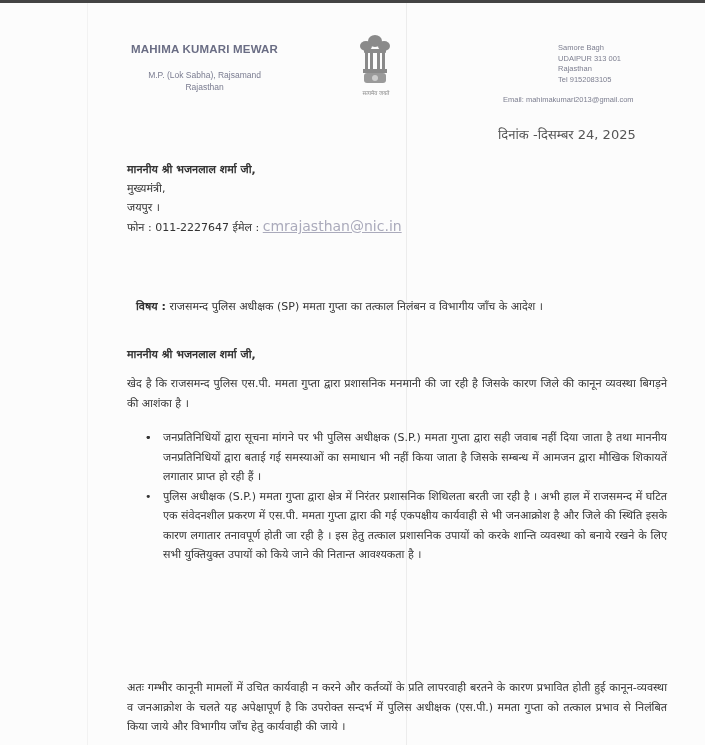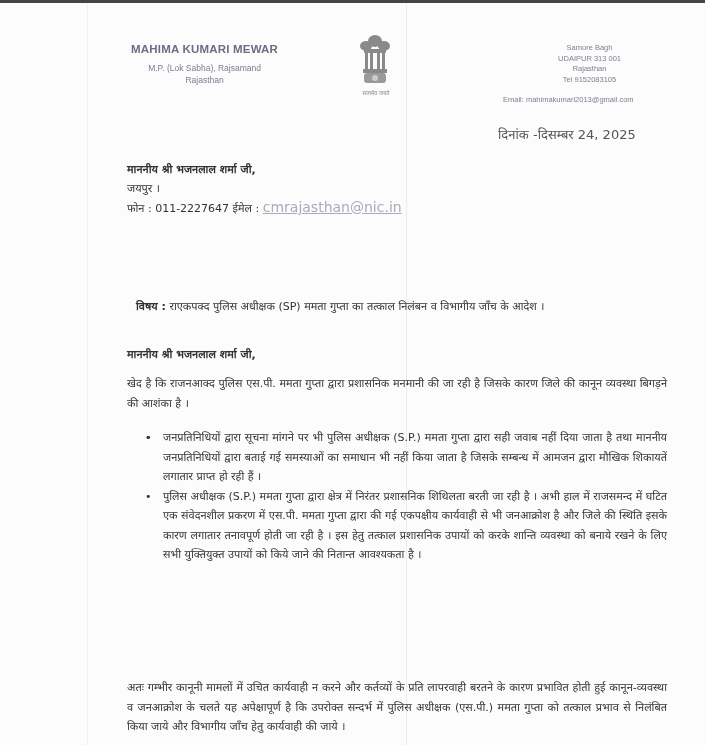--- a/index.html
+++ b/index.html
@@ -9,24 +9,24 @@
     font-family: "DejaVu Sans", sans-serif;
     color: #2a2a2a;
     position: relative;
   }
   .top-edge { position: absolute; left: 0; top: 0; width: 705px; height: 3px; background: #444; }
   .page { position: absolute; left: 0; top: 3px; width: 705px; height: 742px; background: #fcfcfc; }
   .fold-v { position: absolute; left: 406px; top: 0; width: 1px; height: 742px; background: #ececec; }
   .fold-v2 { position: absolute; left: 87px; top: 0; width: 1px; height: 742px; background: #f2f2f2; }
   .lh-left { position: absolute; left: 131px; top: 40px; text-align: left; }
   .lh-name { font-family: "Liberation Sans", sans-serif; font-size: 11.5px; font-weight: bold; color: #6a6d84; letter-spacing: 0.2px; }
-  .lh-sub { font-family: "Liberation Sans", sans-serif; font-size: 8.5px; color: #7a7c90; margin-top: 8px; text-align: center; }
+  .lh-sub { font-family: "Liberation Sans", sans-serif; font-size: 8.5px; color: #7a7c90; margin-top: 15px; text-align: center; }
   .emblem { position: absolute; left: 355px; top: 30px; width: 40px; height: 62px; }
   .emblem-caption { position: absolute; left: 348px; top: 86px; width: 56px; text-align: center; font-size: 5.5px; color: #888; }
-  .lh-right { position: absolute; right: 84px; top: 40px; text-align: center; font-family: "Liberation Sans", sans-serif; font-size: 7.5px; color: #7d7f90; line-height: 10.5px; }
+  .lh-right { position: absolute; right: 84px; top: 40px; text-align: left; font-family: "Liberation Sans", sans-serif; font-size: 7.5px; color: #7d7f90; line-height: 10.5px; }
   .lh-email { position: absolute; left: 455px; top: 92px; font-family: "Liberation Sans", sans-serif; font-size: 7.5px; color: #7d7f90; padding-left: 48px; }
   .date { position: absolute; left: 498px; top: 122px; font-size: 13px; color: #555; }
   .addr { position: absolute; left: 127px; top: 157px; font-size: 11px; line-height: 19px; color: #333; }
   .addr .bold { font-weight: bold; }
   .addr .email-link { color: #aab; text-decoration: underline; font-size: 14px; }
   .subject { position: absolute; left: 136px; top: 295px; font-size: 11px; color: #333; white-space: nowrap; }
   .subject .lbl { font-weight: bold; }
   .salutation { position: absolute; left: 127px; top: 343px; font-size: 11px; font-weight: bold; color: #333; }
   .para { position: absolute; left: 127px; width: 540px; font-size: 11px; line-height: 19.5px; color: #333; text-align: justify; }
   .p1 { top: 371px; }
@@ -71,35 +71,36 @@
     <div>UDAIPUR 313 001</div>
     <div>Rajasthan</div>
     <div>Tel 9152083105</div>
   </div>
   <div class="lh-email">Email: mahimakumari2013@gmail.com</div>
 
   <div class="date">दिनांक -दिसम्बर 24, 2025</div>
 
   <div class="addr">
     <div class="bold">माननीय श्री भजनलाल शर्मा जी,</div>
+    <div>मुख्यमंत्री,</div>
     <div>जयपुर ।</div>
     <div>
       <span>फोन : 011-2227647 ईमेल :</span>
       <span class="email-link">cmrajasthan@nic.in</span>
     </div>
   </div>
 
   <div class="subject">
     <span class="lbl">विषय :</span>
-    <span>राएकपक्द पुलिस अधीक्षक (SP) ममता गुप्ता का तत्काल निलंबन व विभागीय जाँच के आदेश ।</span>
+    <span>राजसमन्द पुलिस अधीक्षक (SP) ममता गुप्ता का तत्काल निलंबन व विभागीय जाँच के आदेश ।</span>
   </div>
 
   <div class="salutation">माननीय श्री भजनलाल शर्मा जी,</div>
 
-  <div class="para p1">खेद है कि राजनआक्द पुलिस एस.पी. ममता गुप्ता द्वारा प्रशासनिक मनमानी की जा रही है जिसके कारण जिले की कानून व्यवस्था बिगड़ने की आशंका है ।</div>
+  <div class="para p1">खेद है कि राजसमन्द पुलिस एस.पी. ममता गुप्ता द्वारा प्रशासनिक मनमानी की जा रही है जिसके कारण जिले की कानून व्यवस्था बिगड़ने की आशंका है ।</div>
 
   <ul class="bullets">
     <li>
       <span class="dot">•</span>
     </li>
     <li>
       <span class="dot">•</span>
       <span>जनप्रतिनिधियों द्वारा सूचना मांगने पर भी पुलिस अधीक्षक (S.P.) ममता गुप्ता द्वारा सही जवाब नहीं दिया जाता है तथा माननीय जनप्रतिनिधियों द्वारा बताई गई समस्याओं का समाधान भी नहीं किया जाता है जिसके सम्बन्ध में आमजन द्वारा मौखिक शिकायतें लगातार प्राप्त हो रही हैं ।</span>
     </li>
     <li>

